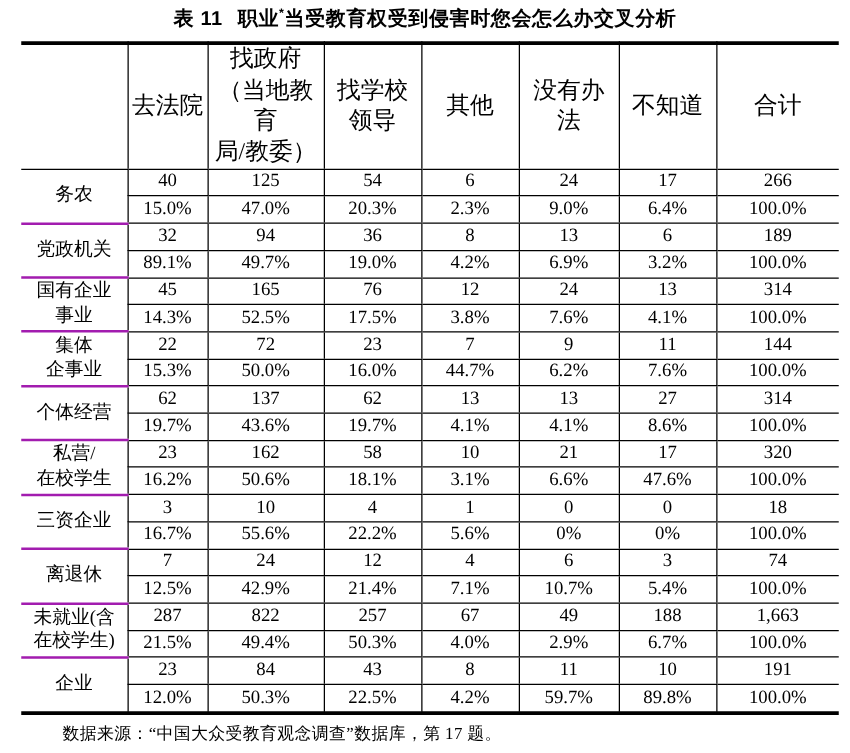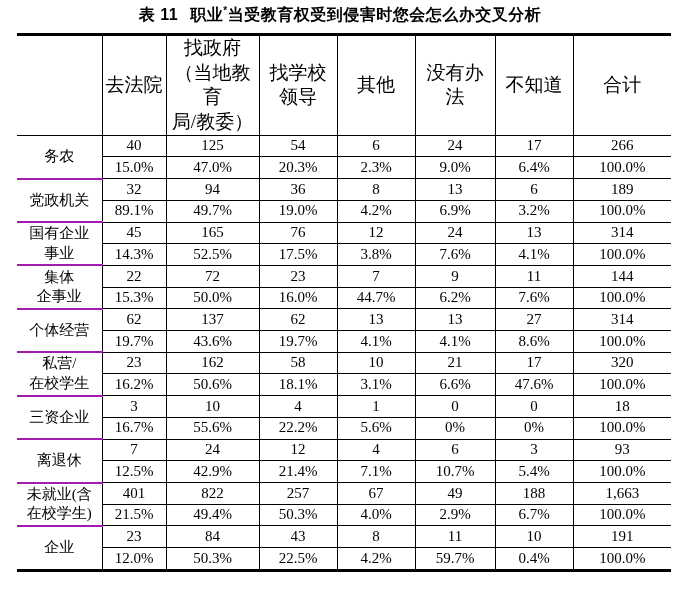--- a/index.html
+++ b/index.html
@@ -239,35 +239,35 @@
           <td class="data bl">100.0%</td>
         </tr>
         <tr class="count-row">
           <td class="label-cell" rowspan="2">离退休</td>
           <td class="data bl">7</td>
           <td class="data bl">24</td>
           <td class="data bl">12</td>
           <td class="data bl">4</td>
           <td class="data bl">6</td>
           <td class="data bl">3</td>
-          <td class="data bl">93</td>
+          <td class="data bl">74</td>
         </tr>
         <tr class="pct-row">
           <td class="data bl">12.5%</td>
           <td class="data bl">42.9%</td>
           <td class="data bl">21.4%</td>
           <td class="data bl">7.1%</td>
           <td class="data bl">10.7%</td>
           <td class="data bl">5.4%</td>
           <td class="data bl">100.0%</td>
         </tr>
         <tr class="count-row">
           <td class="label-cell" rowspan="2">未就业(含
 在校学生)</td>
-          <td class="data bl">401</td>
+          <td class="data bl">287</td>
           <td class="data bl">822</td>
           <td class="data bl">257</td>
           <td class="data bl">67</td>
           <td class="data bl">49</td>
           <td class="data bl">188</td>
           <td class="data bl">1,663</td>
         </tr>
         <tr class="pct-row">
           <td class="data bl">21.5%</td>
           <td class="data bl">49.4%</td>
@@ -286,20 +286,21 @@
           <td class="data bl">11</td>
           <td class="data bl">10</td>
           <td class="data bl">191</td>
         </tr>
         <tr class="pct-row">
           <td class="data bl">12.0%</td>
           <td class="data bl">50.3%</td>
           <td class="data bl">22.5%</td>
           <td class="data bl">4.2%</td>
           <td class="data bl">59.7%</td>
-          <td class="data bl">0.4%</td>
+          <td class="data bl">89.8%</td>
           <td class="data bl">100.0%</td>
         </tr>
       </tbody>
   </table>
 
+  <div class="footer">数据来源：“中国大众受教育观念调查”数据库，第 17 题。</div>
 
 </div>
 
 </body></html>

